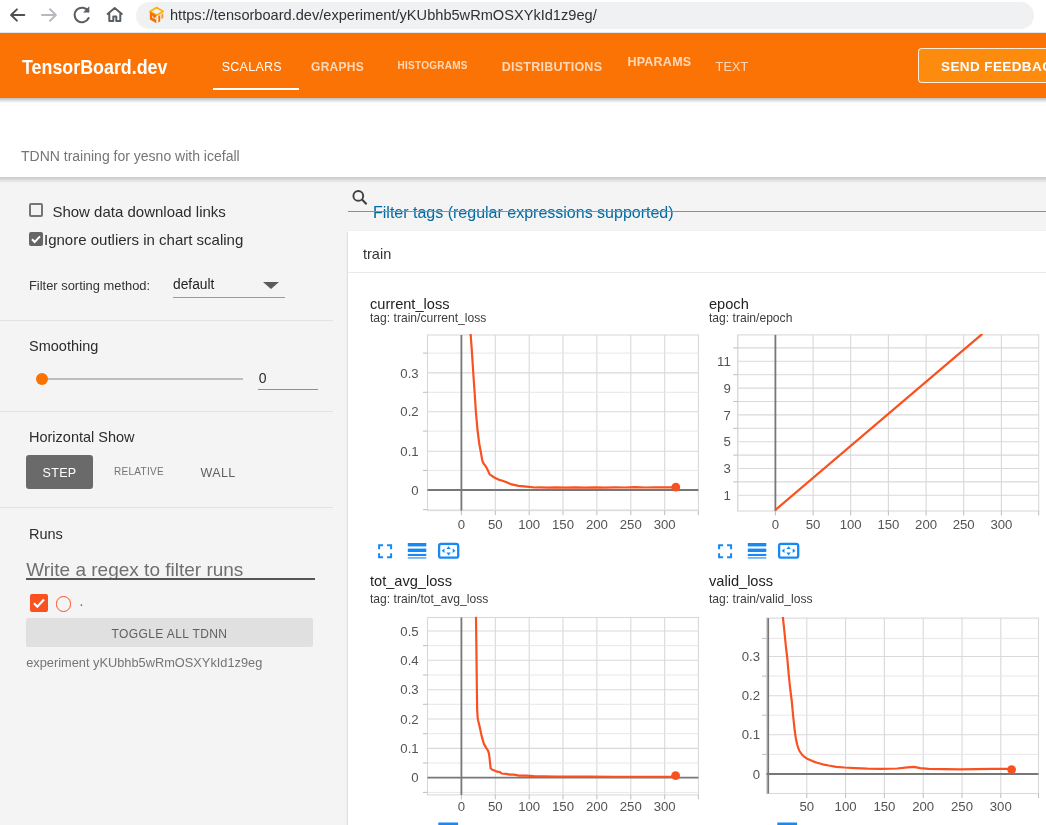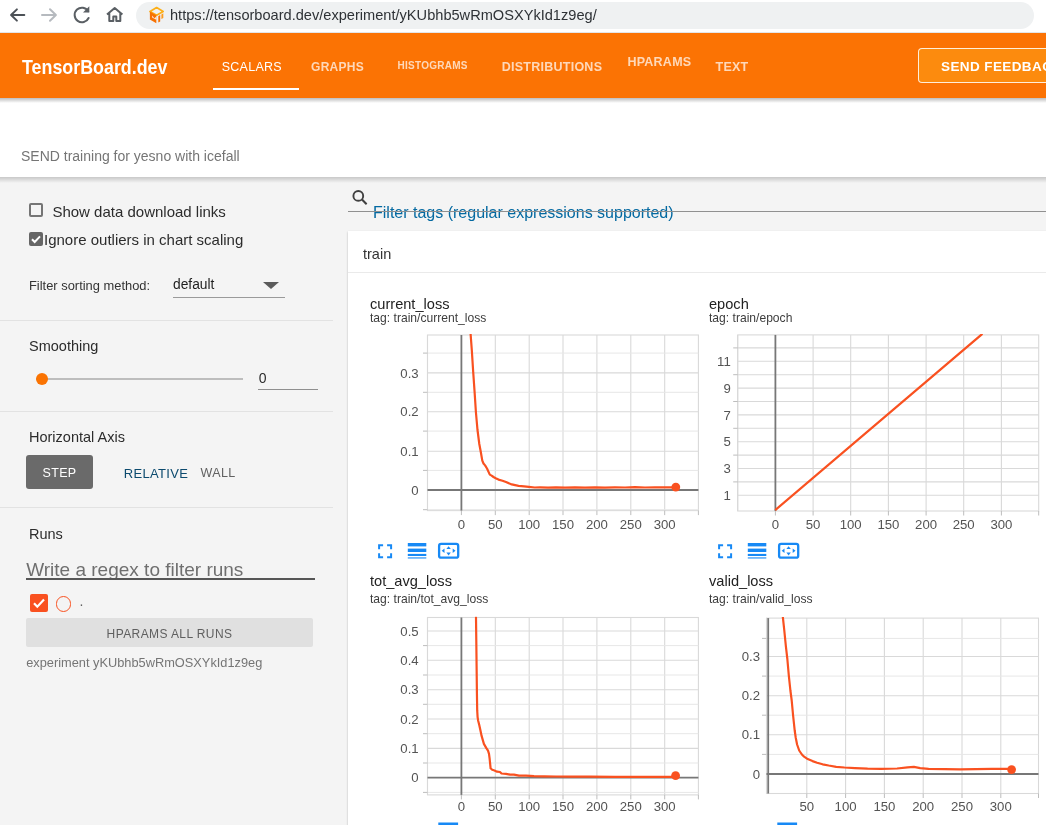--- a/index.html
+++ b/index.html
@@ -34,28 +34,28 @@
 <div class="abs" style="left:0;top:32px;width:1046px;height:1px;background:#e3e5e8"></div>
 
 <div class="abs" style="left:0;top:33px;width:1046px;height:65px;background:#fb7304"></div>
 <div class="abs" style="left:22px;top:55px;font-size:21px;font-weight:bold;color:#ffffff;transform:scaleX(0.85);transform-origin:0 0;white-space:nowrap">TensorBoard.dev</div>
 <div class="abs" style="left:213px;top:87.5px;width:86px;height:2.5px;background:#ffffff"></div>
 <div class="abs" style="left:251.8px;top:59.5px;transform:translateX(-50%);font-size:12.5px;font-weight:normal;letter-spacing:0.25px;color:#ffffff">SCALARS</div>
 <div class="abs" style="left:337.5px;top:59.5px;transform:translateX(-50%);font-size:12px;font-weight:bold;letter-spacing:0.25px;color:rgba(255,255,255,0.72)">GRAPHS</div>
 <div class="abs" style="left:432.6px;top:59.5px;transform:translateX(-50%);font-size:10px;font-weight:bold;letter-spacing:0.25px;color:rgba(255,255,255,0.72)">HISTOGRAMS</div>
 <div class="abs" style="left:552.0px;top:59.5px;transform:translateX(-50%);font-size:12.5px;font-weight:bold;letter-spacing:0.25px;color:rgba(255,255,255,0.72)">DISTRIBUTIONS</div>
 <div class="abs" style="left:659.4px;top:55px;transform:translateX(-50%);font-size:12.5px;font-weight:bold;letter-spacing:0.25px;color:rgba(255,255,255,0.72)">HPARAMS</div>
-<div class="abs" style="left:732.0px;top:59.5px;transform:translateX(-50%);font-size:12.5px;font-weight:bold;letter-spacing:0.25px;color:rgba(255,255,255,0.72)">TEXT</div>
+<div class="abs" style="left:732.0px;top:59.5px;transform:translateX(-50%);font-size:12.5px;font-weight:normal;letter-spacing:0.25px;color:rgba(255,255,255,0.72)">TEXT</div>
 
 <div class="abs" style="left:917.5px;top:48.3px;width:160px;height:34.5px;background:#fc8b0e;border:1.5px solid rgba(255,255,255,0.85);border-radius:4px"></div>
 <div class="abs" style="left:941px;top:58.5px;font-size:13.5px;font-weight:bold;letter-spacing:0.4px;color:#ffffff;white-space:nowrap">SEND FEEDBACK</div>
 
 <div class="abs" style="left:0;top:98px;width:1046px;height:79px;background:#ffffff"></div>
 <div class="abs" style="left:0;top:98px;width:1046px;height:5px;background:linear-gradient(rgba(0,0,0,0.26),rgba(0,0,0,0))"></div>
-<div class="abs" style="left:21px;top:148.4px;font-size:14px;color:#757575">SEND training for yesno with icefall</div>
+<div class="abs" style="left:21px;top:148.4px;font-size:14px;color:#757575">TDNN training for yesno with icefall</div>
 <div class="abs" style="left:0;top:177px;width:1046px;height:6px;background:linear-gradient(rgba(0,0,0,0.18),rgba(0,0,0,0))"></div>
 
 <div class="abs" style="left:347.6px;top:230.5px;width:700px;height:595px;background:#ffffff;box-shadow:0 1px 2px rgba(0,0,0,0.25)"></div>
 <div class="abs" style="left:347.6px;top:272.4px;width:700px;height:1px;background:#eaeaea"></div>
 <div class="abs" style="left:363px;top:245.5px;font-size:14.5px;color:#333">train</div>
 
 <svg class="abs" xmlns="http://www.w3.org/2000/svg" width="26" height="26" style="left:348px;top:186px">
 <circle cx="10.3" cy="9.9" r="4.9" fill="none" stroke="#404040" stroke-width="1.9"></circle>
 <line x1="14" y1="13.6" x2="18.6" y2="18.2" stroke="#404040" stroke-width="2.1"></line>
 </svg>
@@ -341,33 +341,33 @@
 <div class="abs" style="left:173px;top:296.5px;width:111.6px;height:1px;background:#9a9a9a"></div>
 
 <div class="abs" style="left:0;top:319.8px;width:333px;height:1px;background:#e2e2e2"></div>
 <div class="lbl" style="left:29px;top:338.2px;font-size:14.5px">Smoothing</div>
 <div class="abs" style="left:36.4px;top:378.4px;width:207px;height:2px;background:#bdbdbd"></div>
 <div class="abs" style="left:35.7px;top:372.8px;width:12.4px;height:12.4px;border-radius:50%;background:#fa7302"></div>
 <div class="lbl" style="left:258.8px;top:370px">0</div>
 <div class="abs" style="left:258px;top:389.2px;width:60px;height:1px;background:#8f8f8f"></div>
 
 <div class="abs" style="left:0;top:410.6px;width:333px;height:1px;background:#e2e2e2"></div>
-<div class="lbl" style="left:29px;top:429.3px;font-size:14.5px">Horizontal Axis</div>
+<div class="lbl" style="left:29px;top:429.3px;font-size:14.5px">Horizontal Show</div>
 <div class="abs" style="left:26.2px;top:455.3px;width:66.5px;height:33.8px;background:#6a6a6a;border-radius:3px"></div>
 <div class="abs" style="left:59.5px;top:466px;transform:translateX(-50%);font-size:12.5px;letter-spacing:0.3px;color:#ffffff">STEP</div>
-<div class="abs" style="left:156px;top:466px;transform:translateX(-50%);font-size:13px;letter-spacing:0.3px;color:#0c4a6e">RELATIVE</div>
+<div class="abs" style="left:139px;top:466px;transform:translateX(-50%);font-size:10px;letter-spacing:0.3px;color:#737373">RELATIVE</div>
 <div class="abs" style="left:218px;top:466px;transform:translateX(-50%);font-size:12.5px;letter-spacing:0.3px;color:#616161">WALL</div>
 
 <div class="abs" style="left:0;top:507.1px;width:333px;height:1px;background:#e2e2e2"></div>
 <div class="lbl" style="left:29px;top:525.7px;font-size:14.5px">Runs</div>
 <div class="abs" style="left:26.2px;top:558.6px;font-size:19px;color:#6f6f6f">Write a regex to filter runs</div>
 <div class="abs" style="left:26px;top:578.4px;width:289px;height:1.4px;background:#565656"></div>
 
 <div class="abs" style="left:29.8px;top:593.5px;width:18px;height:18px;background:#f95120;border-radius:2px">
 <svg width="18" height="18" viewBox="0 0 18 18">
       <path d="M4 9.3 7.3 12.7 14 5.6" fill="none" stroke="#fff" stroke-width="2.2"></path>
     </svg></div>
 <div class="abs" style="left:55.6px;top:596px;width:15.8px;height:15.8px;border:1.8px solid #f95120;border-radius:50%"></div>
 <div class="abs" style="left:79.5px;top:593px;font-size:14px;color:#616161">.</div>
 
 <div class="abs" style="left:26.2px;top:618.2px;width:286.5px;height:29.1px;background:#e0e0e0;border-radius:2px"></div>
-<div class="abs" style="left:169.5px;top:626.5px;transform:translateX(-50%);font-size:12px;letter-spacing:0.4px;color:#5f5f5f">HPARAMS ALL RUNS</div>
+<div class="abs" style="left:169.5px;top:626.5px;transform:translateX(-50%);font-size:12px;letter-spacing:0.4px;color:#5f5f5f">TOGGLE ALL TDNN</div>
 <div class="abs" style="left:26.2px;top:654.5px;font-size:12.8px;color:#757575">experiment yKUbhb5wRmOSXYkId1z9eg</div>
 
 </body></html>

